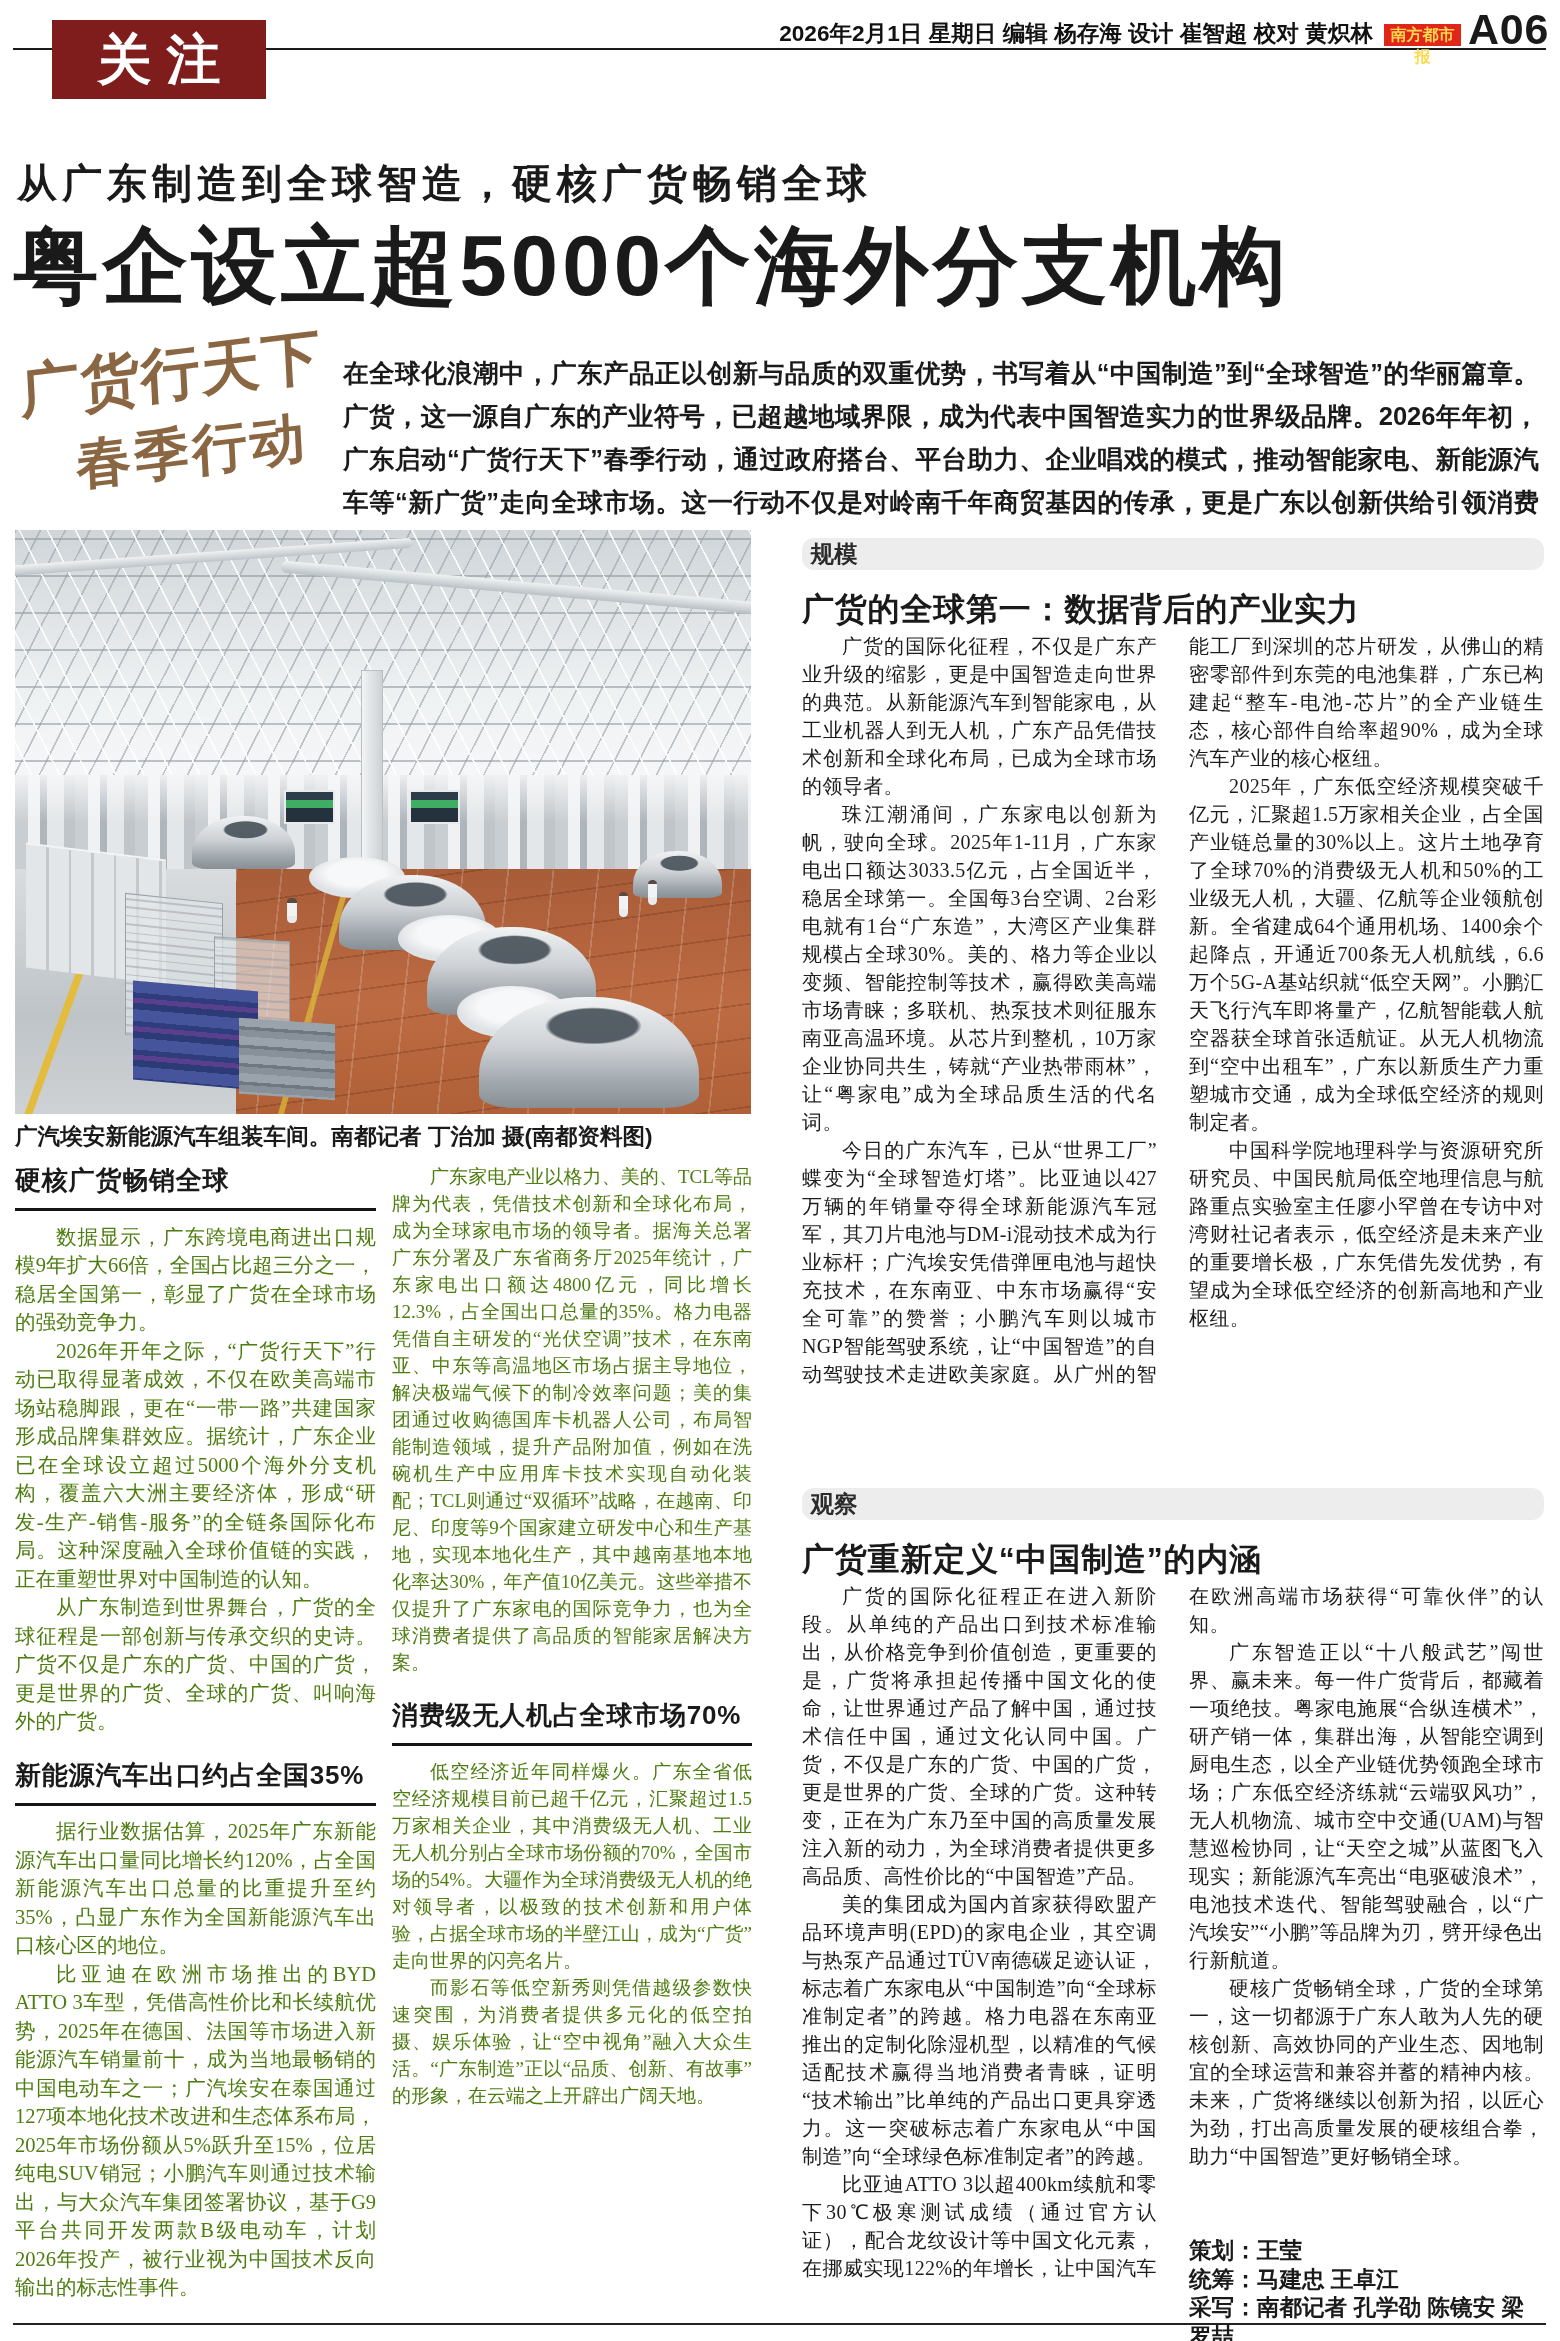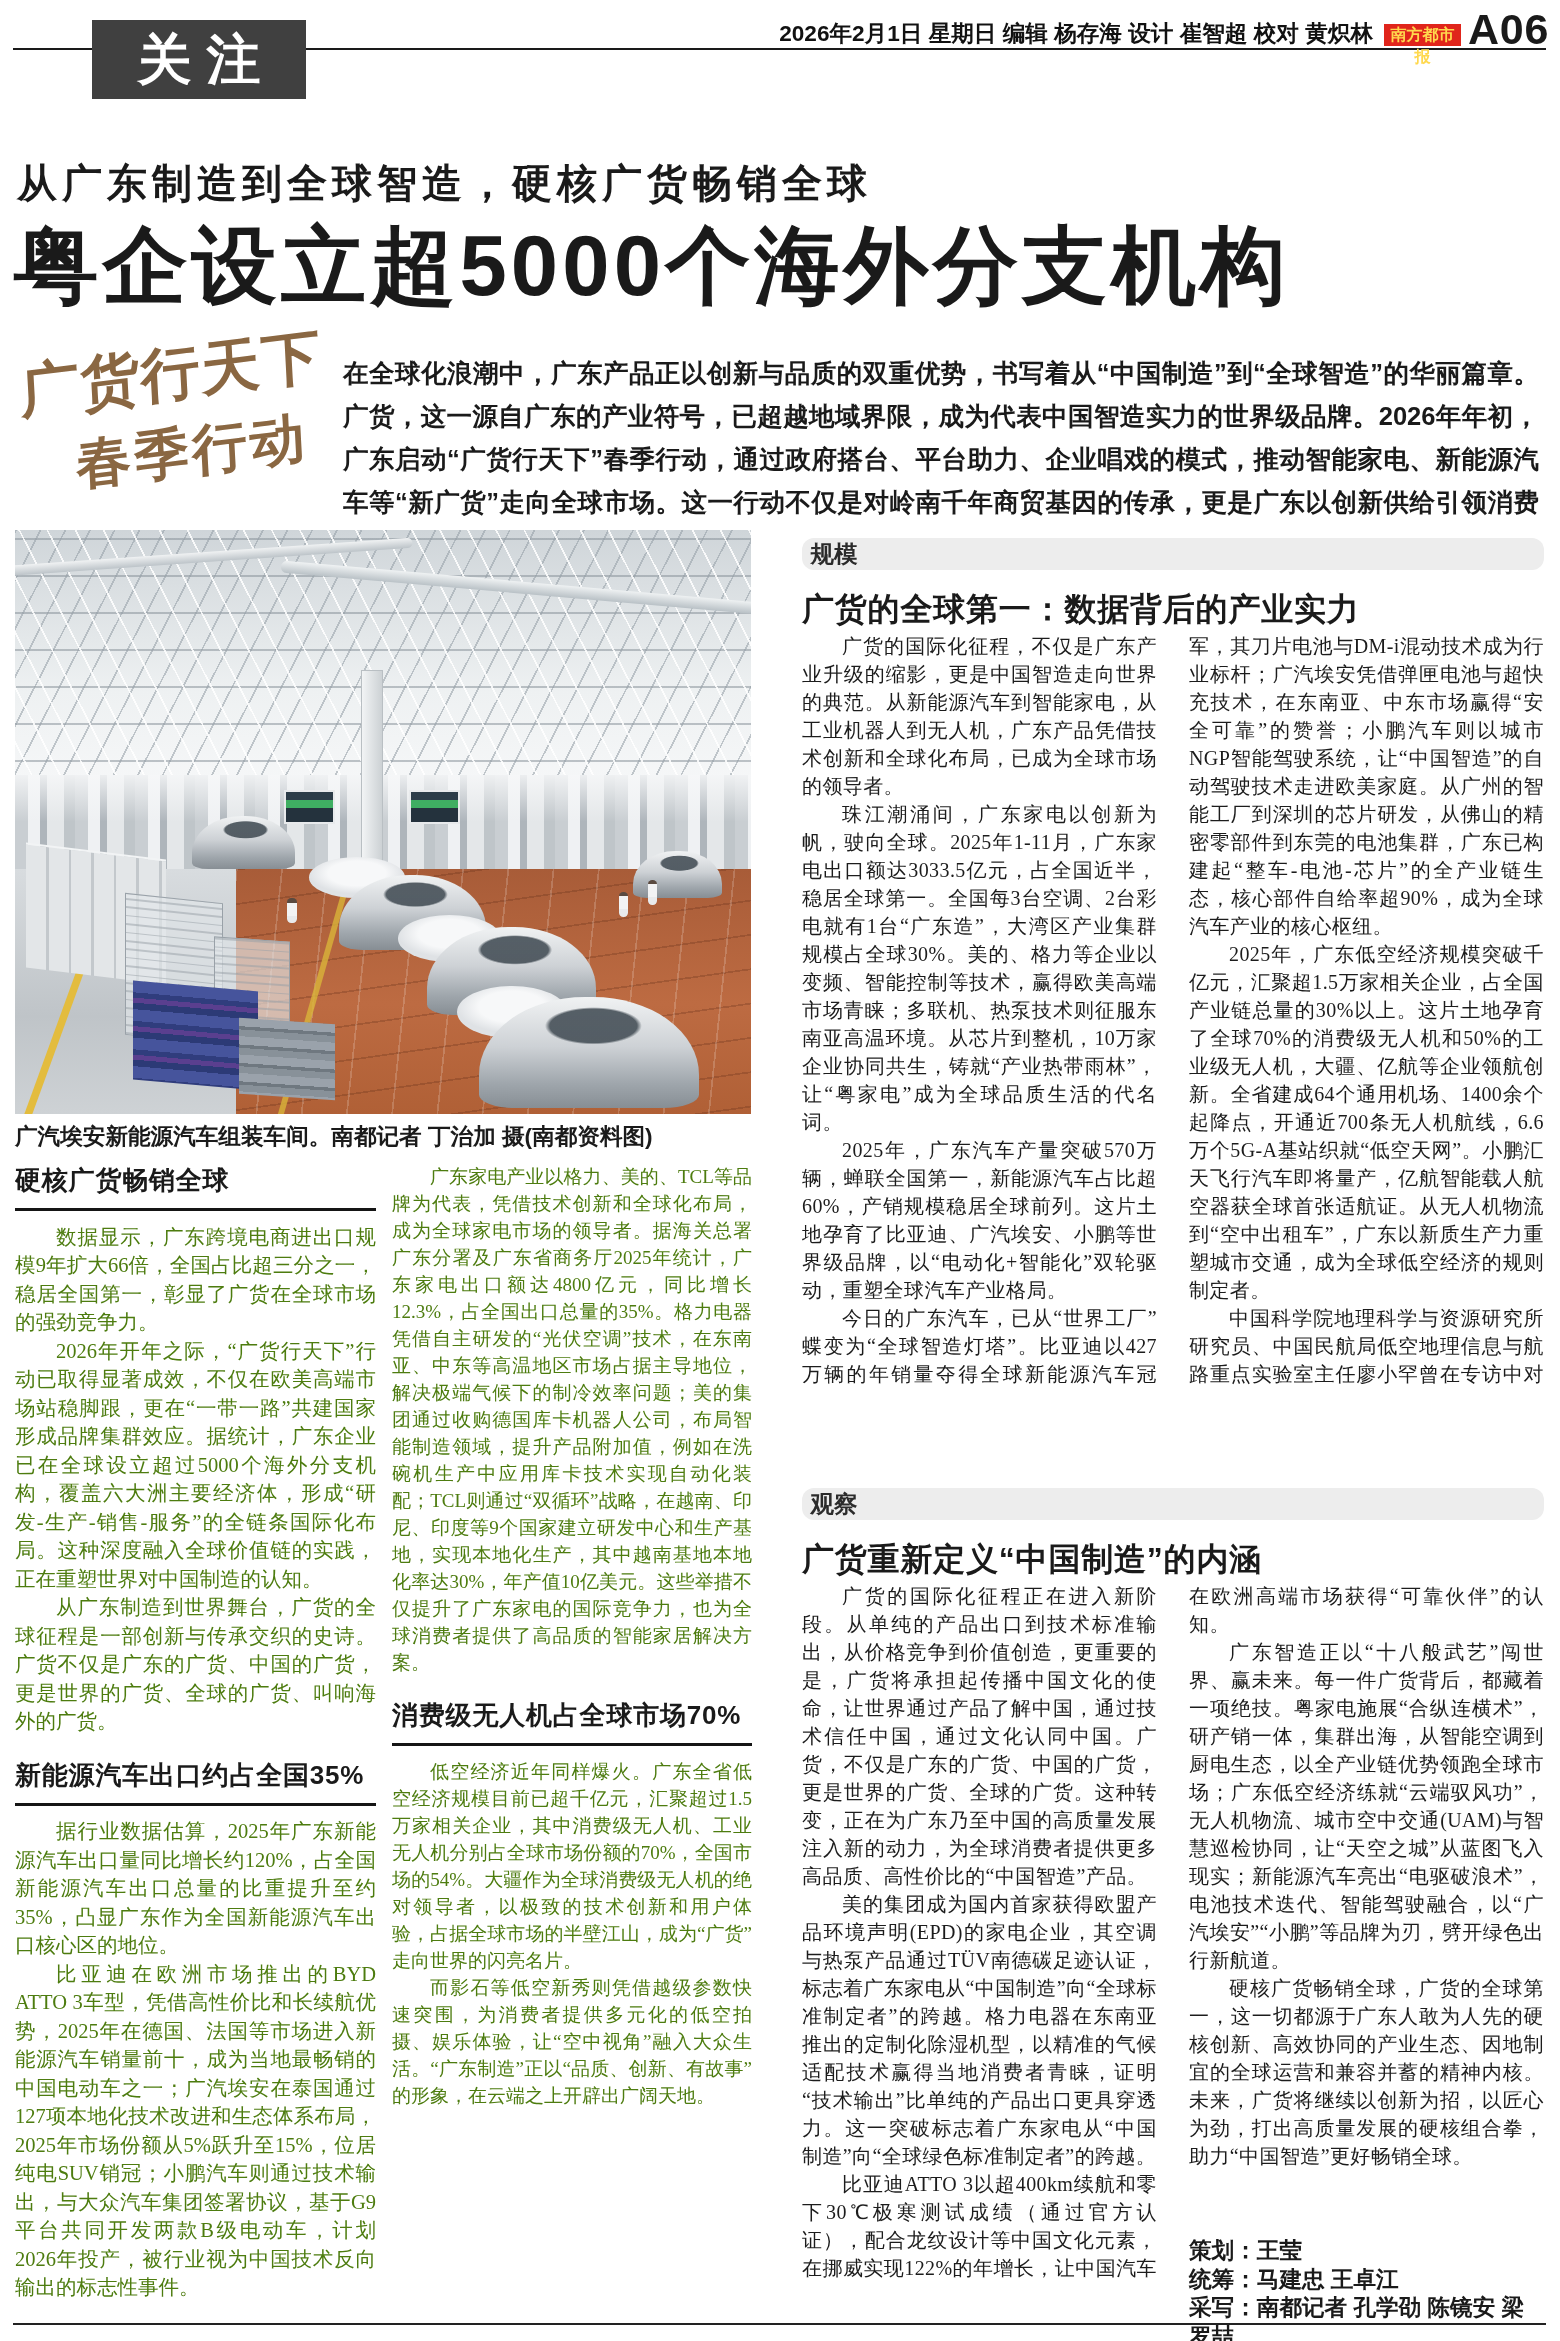--- a/index.html
+++ b/index.html
@@ -1,21 +1,21 @@
 <!DOCTYPE html>
 <html lang="zh" style="font-size:13.4px"><head>
 <meta charset="utf-8">
 <style>
   html,body{margin:0;padding:0;background:#fff;}
   .page{position:relative;width:1560px;height:2342px;background:#fff;overflow:hidden;
         font-family:"Liberation Sans",sans-serif;color:#1a1a1a;}
   
   .rule-top{position:absolute;left:12.6px;top:48px;width:1533px;height:1.7px;background:#1a1a1a;}
-  .focus-box{position:absolute;left:52px;top:20px;width:214px;height:79px;background:#404040;
-             color:#fff;font-weight:800;font-size:54px;line-height:79px;text-align:center;letter-spacing:15px;text-indent:15px;margin-left:40px;}
+  .focus-box{position:absolute;left:52px;top:20px;width:214px;height:79px;background:#7f1d1d;
+             color:#fff;font-weight:800;font-size:54px;line-height:79px;text-align:center;letter-spacing:15px;text-indent:15px;}
   .dateline{position:absolute;right:187px;top:18.4px;width:637px;text-align:right;
             font-size:22.6px;font-weight:600;color:#111;white-space:nowrap;}
   .brand-box{position:absolute;left:1384px;top:23.5px;width:77px;height:22.6px;background:#e0251b;
              color:#ffd84d;font-size:16px;font-weight:800;line-height:22.6px;text-align:center;letter-spacing:0;}
   .page-num{position:absolute;left:1468px;top:5px;font-size:43px;font-weight:900;letter-spacing:0.8px;}
   
   .kicker{position:absolute;left:17px;top:156px;font-size:40px;font-weight:600;letter-spacing:5px;white-space:nowrap;}
   .main-head{position:absolute;left:13.4px;top:209px;font-size:85px;font-weight:900;letter-spacing:4.2px;white-space:nowrap;}
   
   .campaign{position:absolute;left:22px;top:333px;width:335px;height:184px;color:#8a6742;
@@ -173,21 +173,20 @@
     <p>低空经济近年同样爆火。广东全省低空经济规模目前已超千亿元，汇聚超过1.5万家相关企业，其中消费级无人机、工业无人机分别占全球市场份额的70%，全国市场的54%。大疆作为全球消费级无人机的绝对领导者，以极致的技术创新和用户体验，占据全球市场的半壁江山，成为“广货”走向世界的闪亮名片。</p>
     <p>而影石等低空新秀则凭借越级参数快速突围，为消费者提供多元化的低空拍摄、娱乐体验，让“空中视角”融入大众生活。“广东制造”正以“品质、创新、有故事”的形象，在云端之上开辟出广阔天地。</p>
   </div>
 
   <div class="sec sec-scale">
     <div class="tag-band">规模</div>
     <div class="sec-title">广货的全球第一：数据背后的产业实力</div>
     <div class="twocol twocol-scale">
       <p>广货的国际化征程，不仅是广东产业升级的缩影，更是中国智造走向世界的典范。从新能源汽车到智能家电，从工业机器人到无人机，广东产品凭借技术创新和全球化布局，已成为全球市场的领导者。</p>
       <p>珠江潮涌间，广东家电以创新为帆，驶向全球。2025年1-11月，广东家电出口额达3033.5亿元，占全国近半，稳居全球第一。全国每3台空调、2台彩电就有1台“广东造”，大湾区产业集群规模占全球30%。美的、格力等企业以变频、智能控制等技术，赢得欧美高端市场青睐；多联机、热泵技术则征服东南亚高温环境。从芯片到整机，10万家企业协同共生，铸就“产业热带雨林”，让“粤家电”成为全球品质生活的代名词。</p>
-      <p>2025年，广东汽车产量突破570万辆，蝉联全国第一，新能源汽车占比超60%，产销规模稳居全球前列。这片土地孕育了比亚迪、广汽埃安、小鹏等世界级品牌，以“电动化+智能化”双轮驱动，重塑全球汽车产业格局。</p>
       <p>今日的广东汽车，已从“世界工厂”蝶变为“全球智造灯塔”。比亚迪以427万辆的年销量夺得全球新能源汽车冠军，其刀片电池与DM-i混动技术成为行业标杆；广汽埃安凭借弹匣电池与超快充技术，在东南亚、中东市场赢得“安全可靠”的赞誉；小鹏汽车则以城市NGP智能驾驶系统，让“中国智造”的自动驾驶技术走进欧美家庭。从广州的智能工厂到深圳的芯片研发，从佛山的精密零部件到东莞的电池集群，广东已构建起“整车-电池-芯片”的全产业链生态，核心部件自给率超90%，成为全球汽车产业的核心枢纽。</p>
       <p>2025年，广东低空经济规模突破千亿元，汇聚超1.5万家相关企业，占全国产业链总量的30%以上。这片土地孕育了全球70%的消费级无人机和50%的工业级无人机，大疆、亿航等企业领航创新。全省建成64个通用机场、1400余个起降点，开通近700条无人机航线，6.6万个5G-A基站织就“低空天网”。小鹏汇天飞行汽车即将量产，亿航智能载人航空器获全球首张适航证。从无人机物流到“空中出租车”，广东以新质生产力重塑城市交通，成为全球低空经济的规则制定者。</p>
       <p>中国科学院地理科学与资源研究所研究员、中国民航局低空地理信息与航路重点实验室主任廖小罕曾在专访中对湾财社记者表示，低空经济是未来产业的重要增长极，广东凭借先发优势，有望成为全球低空经济的创新高地和产业枢纽。</p>
     </div>
   </div>
 
   <div class="sec sec-observe">
     <div class="tag-band">观察</div>
     <div class="sec-title">广货重新定义“中国制造”的内涵</div>
     <div class="twocol twocol-observe">

